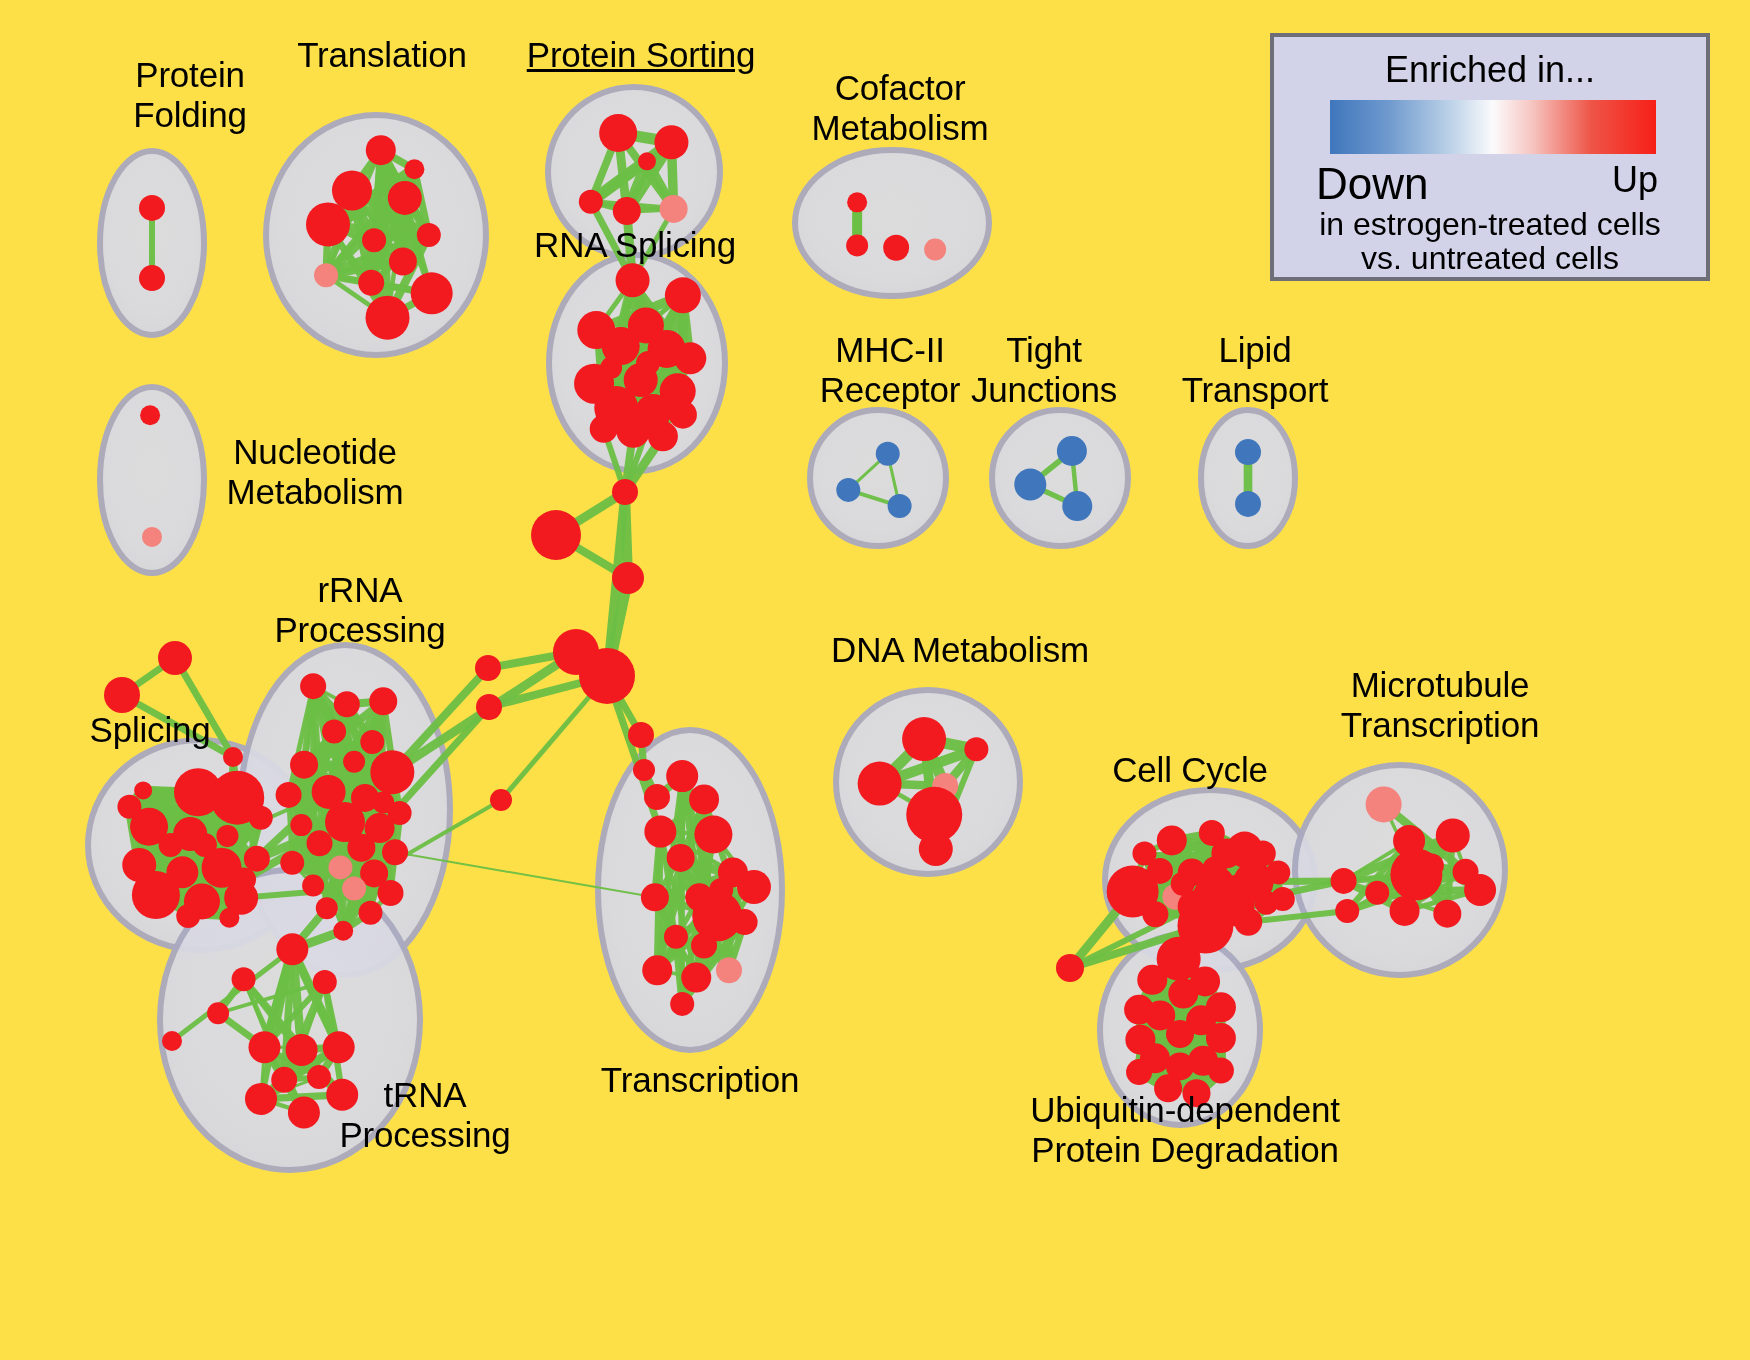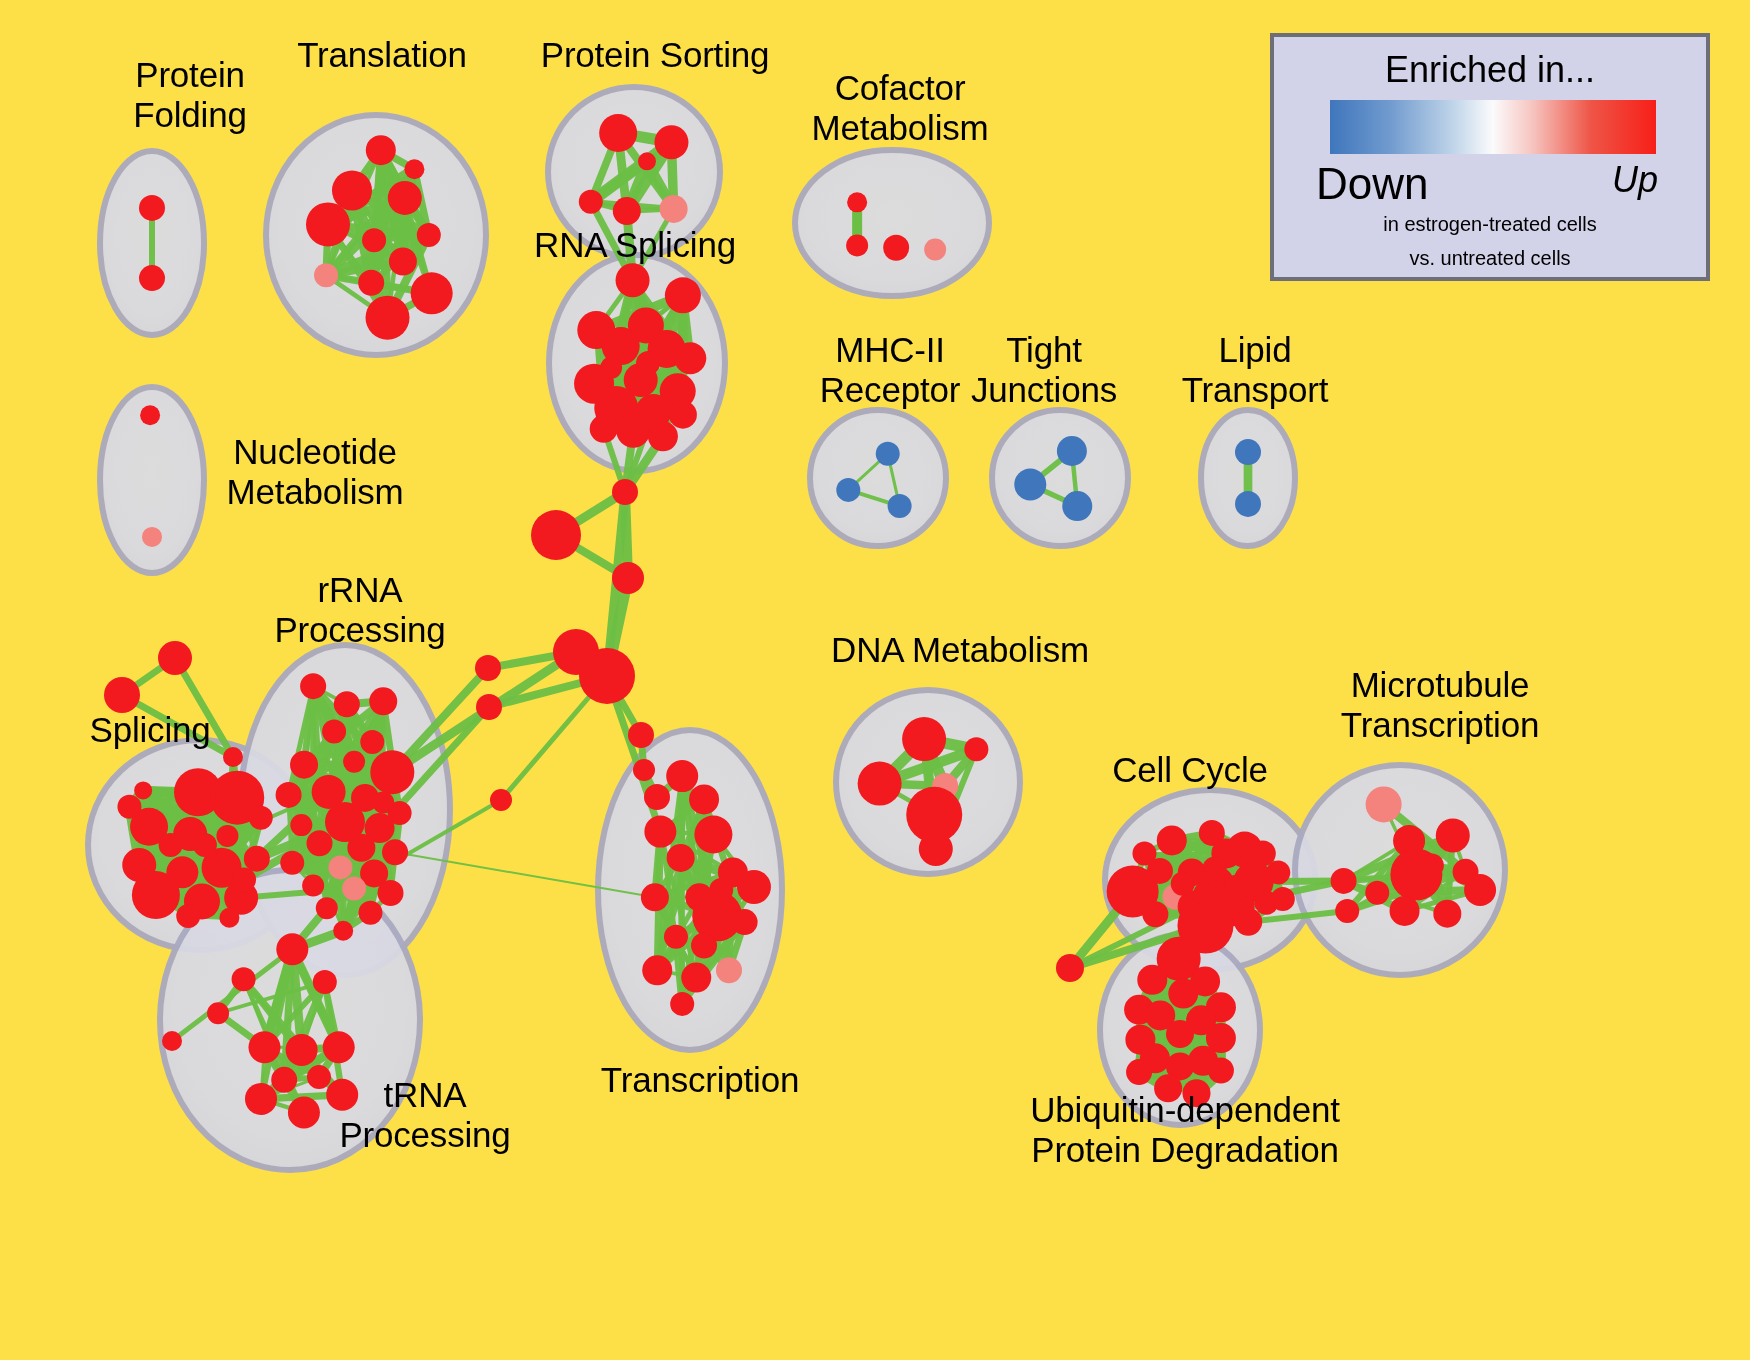--- a/index.html
+++ b/index.html
@@ -31,24 +31,24 @@
   }
   #legend-title{
     position:absolute;left:0;top:12px;width:100%;
     text-align:center;font-size:36px;color:#000;
   }
   #legend-bar{
     position:absolute;left:56px;top:63px;width:326px;height:54px;
     background:linear-gradient(to right,#3f76bc 0%,#6f9ace 18%,#bcd2e8 37%,#fbfbfc 50%,#f6c5c0 62%,#ee5547 80%,#f71f18 100%);
   }
   #legend-down{position:absolute;left:42px;top:122px;font-size:44px;color:#000;}
-  #legend-up{position:absolute;right:48px;top:122px;font-size:36px;color:#000;font-style:italic;}
+  #legend-up{position:absolute;right:48px;top:122px;font-size:36px;color:#000;}
   #legend-sub{
     position:absolute;left:0;top:170px;width:100%;
-    text-align:center;font-size:20px;line-height:34px;color:#000;white-space:pre-line;
+    text-align:center;font-size:32px;line-height:34px;color:#000;white-space:pre-line;
   }
 </style>
 </head>
 <body>
 
 <div id="root">
 
   <svg id="net" viewBox="0 0 1750 1360" xmlns="http://www.w3.org/2000/svg">
     <defs>
       <radialGradient id="cgrad" cx="50%" cy="45%" r="62%">
@@ -1320,21 +1320,21 @@
         <circle cx="501" cy="800" r="11" fill="#f2191f"></circle>
         <circle cx="172" cy="1041" r="10" fill="#f2191f"></circle>
         <circle cx="1070" cy="968" r="14" fill="#f2191f"></circle>
       </g>
   </svg>
 
   <div id="labels">
       <div class="lbl" style="left: 85px; top: 55px; width: 210px;">Protein
 Folding</div>
       <div class="lbl" style="left: 252px; top: 35px; width: 260px;">Translation</div>
-      <div class="lbl" style="left: 510px; top: 35px; width: 290px;">Protein Sorting</div>
+      <div class="lbl" style="left: 496px; top: 35px; width: 290px; text-decoration: underline;">Protein Sorting</div>
       <div class="lbl" style="left: 490px; top: 225px; width: 290px;">RNA Splicing</div>
       <div class="lbl" style="left: 775px; top: 68px; width: 250px;">Cofactor
 Metabolism</div>
       <div class="lbl" style="left: 185px; top: 432px; width: 260px;">Nucleotide
 Metabolism</div>
       <div class="lbl" style="left: 790px; top: 330px; width: 200px;">MHC-II
 Receptor</div>
       <div class="lbl" style="left: 949px; top: 330px; width: 190px;">Tight
 Junctions</div>
       <div class="lbl" style="left: 1155px; top: 330px; width: 200px;">Lipid

